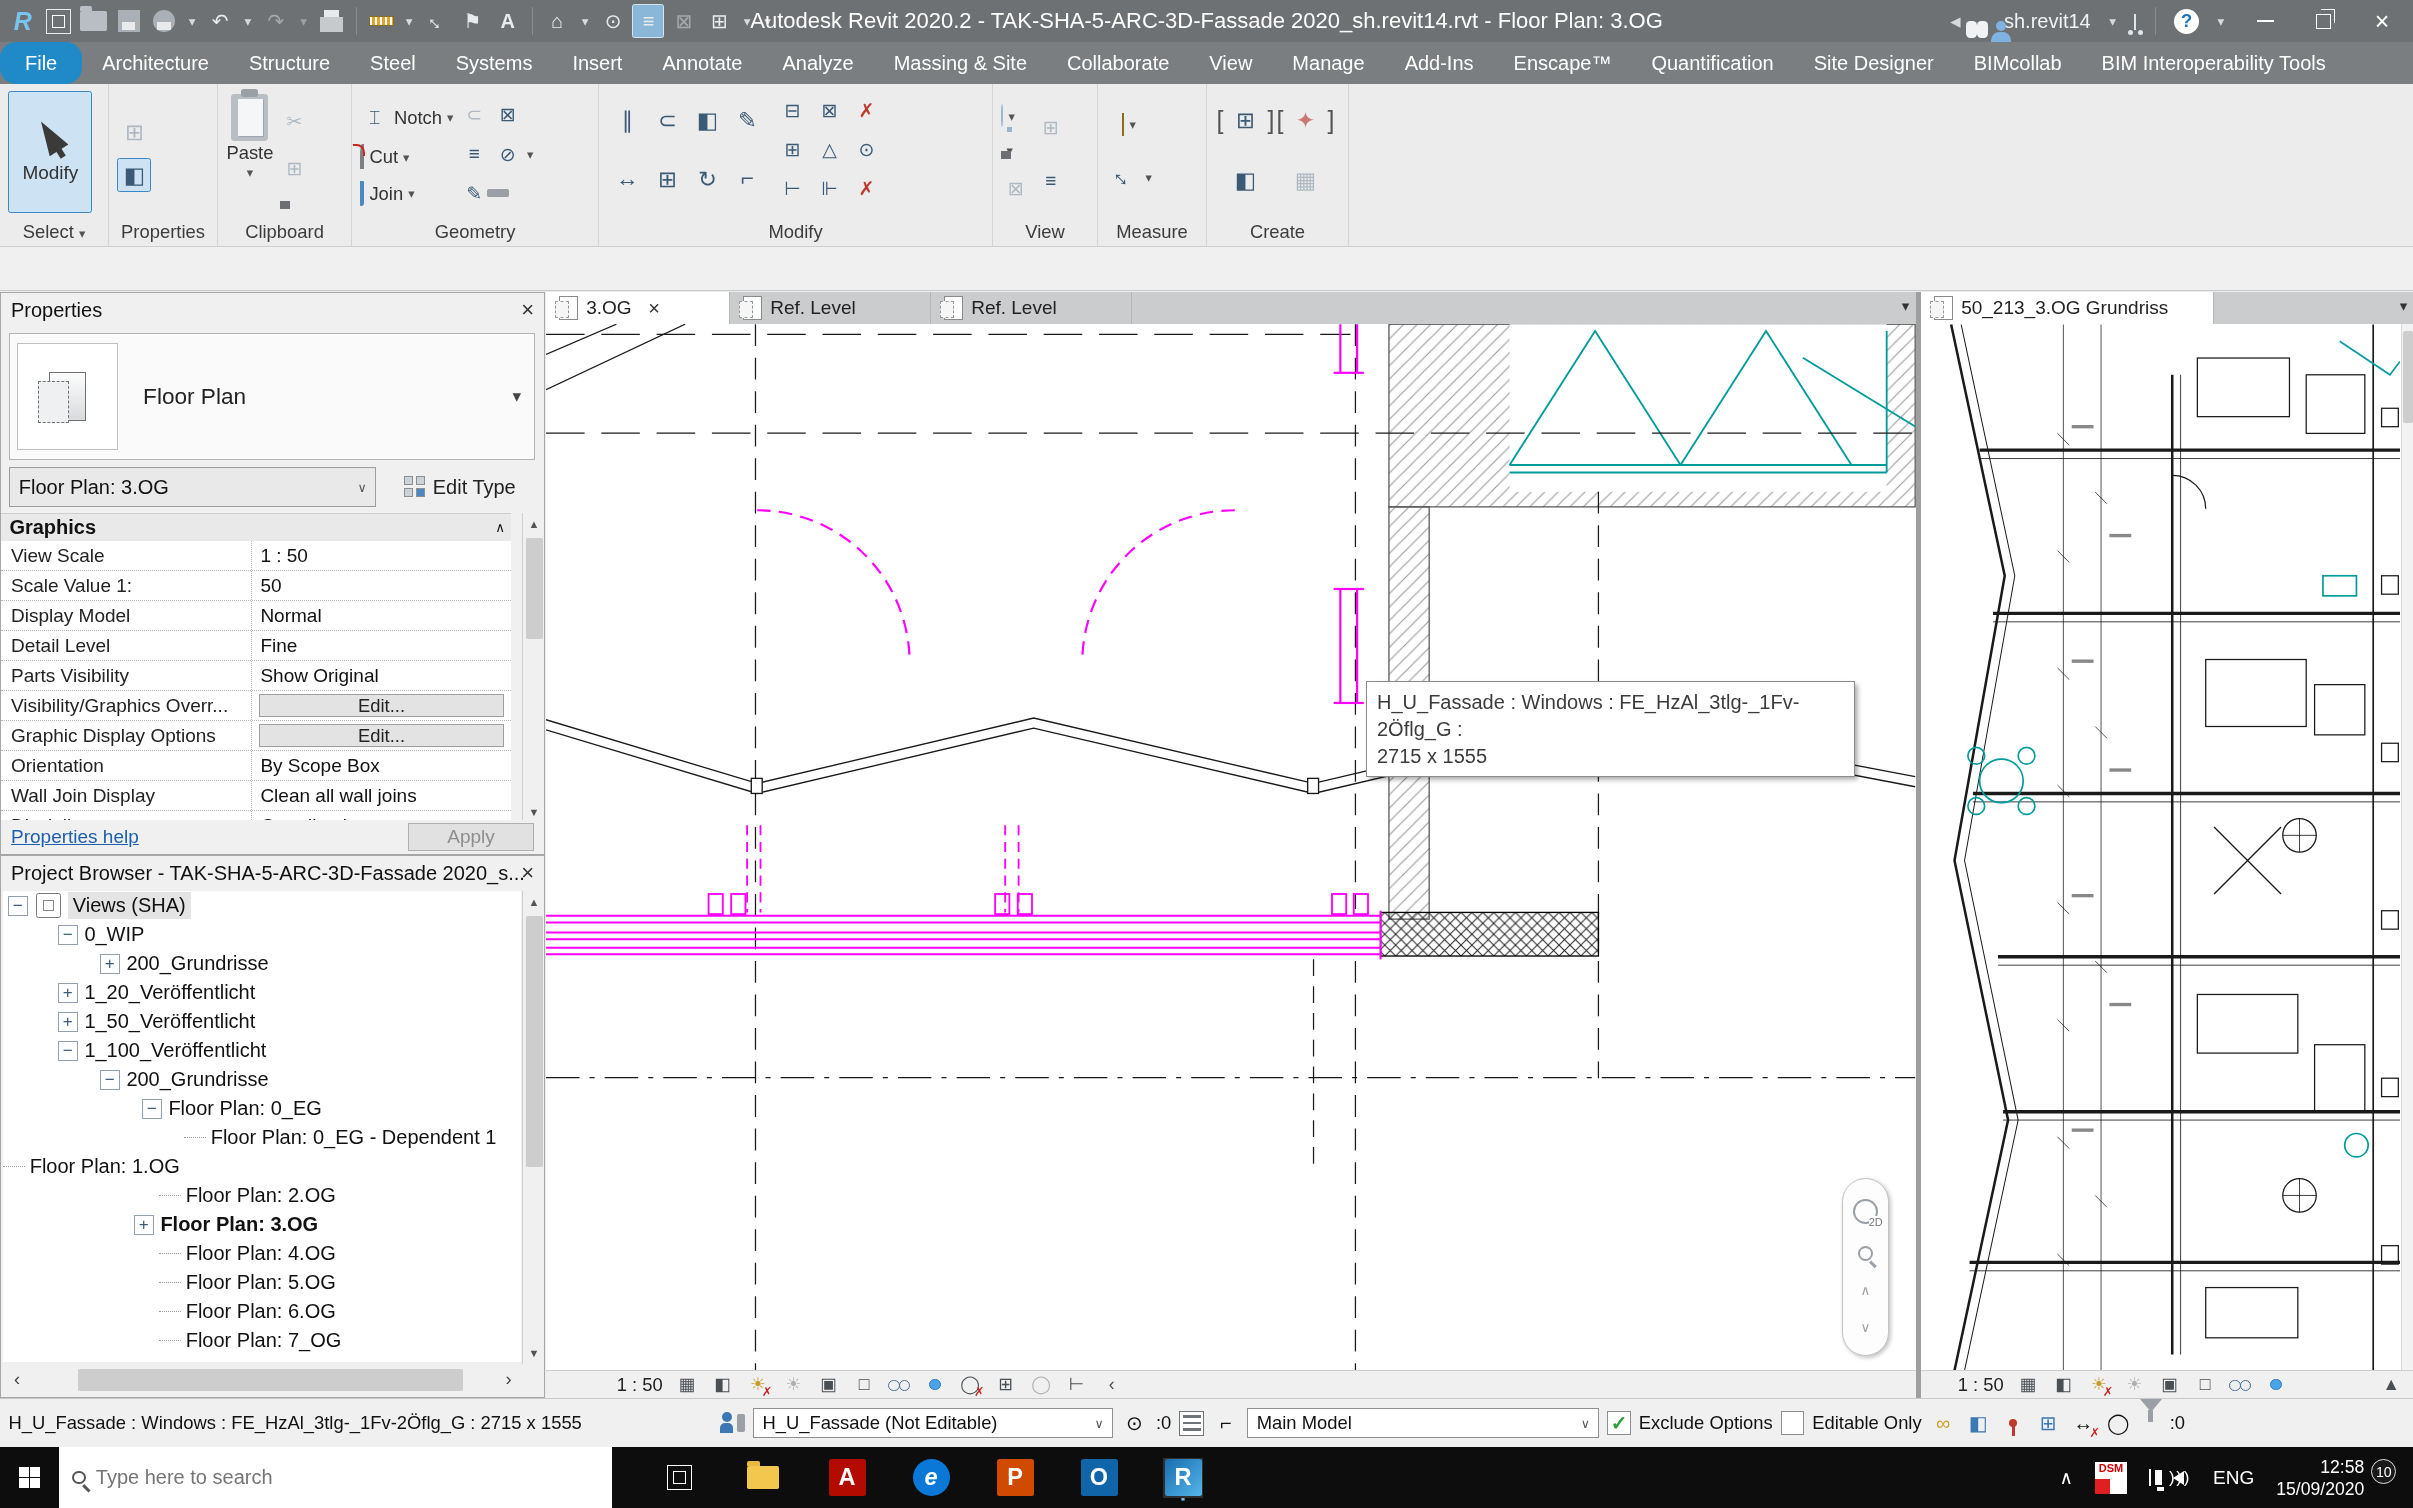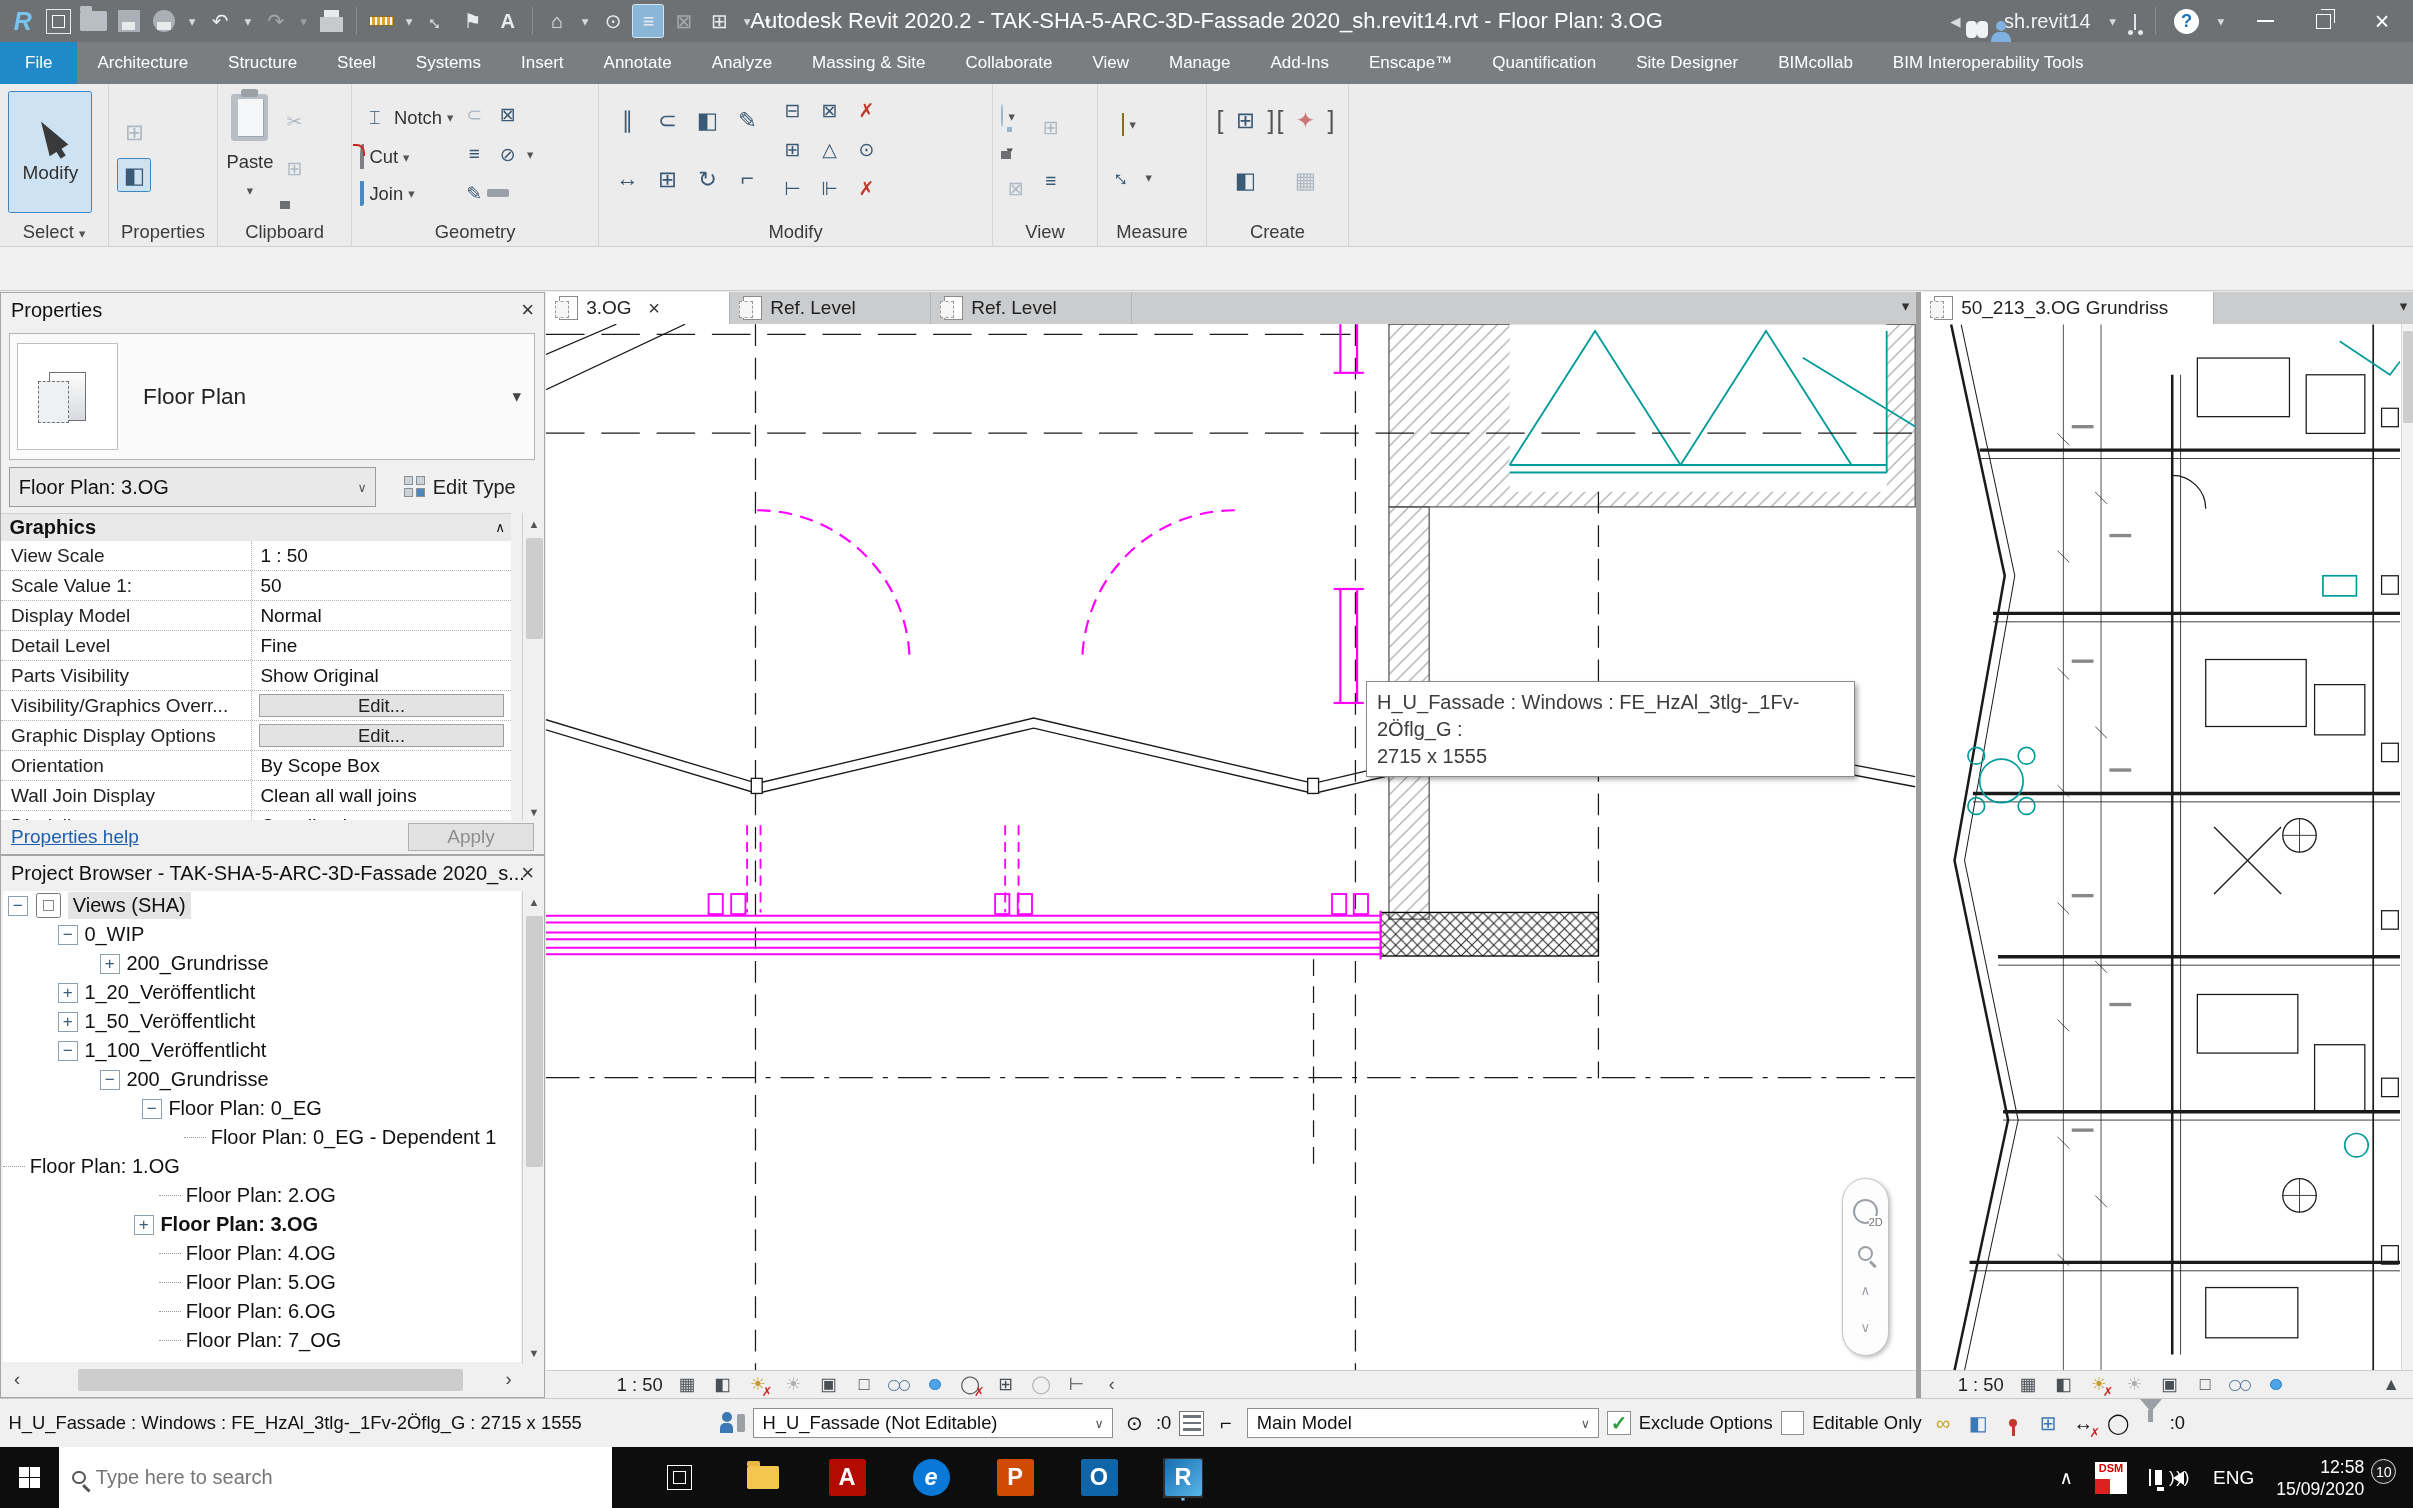--- a/index.html
+++ b/index.html
@@ -37,21 +37,21 @@
   .foldr { width:27px; height:20px; background:#b9bec4; border-radius:1.7px; position:relative; }
   .foldr:before { content:""; position:absolute; left:0; top:-5px; width:11.7px; height:5px; background:#b9bec4; border-radius:1.7px 1.7px 0 0; }
   .disk { width:22px; height:22px; background:#aab0b6; position:relative; }
   .disk:before { content:""; position:absolute; left:4.2px; bottom:1.7px; width:13.4px; height:8.4px; background:#e8eaec; }
   .printr { width:23.5px; height:15px; background:#c6cacd; position:relative; margin-top:6.7px; }
   .printr:before { content:""; position:absolute; left:4.2px; top:-6.7px; width:15px; height:6.7px; background:#e8eaec; }
   .rulr { width:25px; height:10px; background:#e0a32e; background-image:repeating-linear-gradient(90deg,#fff 0 1.7px,transparent 1.7px 5px); border:0.8px solid #8a6d1f; }
 
   
   #tabbar { position:absolute; left:0; top:42px; width:2413px; height:42px; background:#7b7e81; display:flex; align-items:stretch; }
-  .rtab { display:flex; align-items:center; padding:0 20px; color:#fff; font-size:17px; white-space:nowrap; }
+  .rtab { display:flex; align-items:center; padding:0 20px; color:#fff; font-size:20px; white-space:nowrap;border-radius:16px; }
   .rtab.file { background:#2089c7; padding:0 25px; }
 
   
   #ribbon { position:absolute; left:0; top:84px; width:2413px; height:163px; background:#ececec; border-bottom:0.8px solid #cfcfcf; display:flex; }
   .panel { position:relative; height:100%; border-right:0.8px solid #d5d5d5; padding:6.7px 8.4px 28.5px; display:flex; gap:6.7px; }
   .plbl { position:absolute; bottom:3.4px; left:0; right:0; text-align:center; color:#3c3c3c; font-size:18.4px; white-space:nowrap; }
   .bigbtn { width:84px; height:122px; display:flex; flex-direction:column; align-items:center; justify-content:center; gap:8.4px; font-size:19px; color:#333; }
   .bigbtn.sel { background:#cde3f4; border:1.7px solid #3b86c4; border-radius:2.5px; }
   .cursorarrow { width:0; height:0; border-left:11.7px solid transparent; border-right:11.7px solid transparent; border-bottom:34px solid #3a3a3a; transform:rotate(-32deg); position:relative; }
   .cursorarrow:after { content:""; position:absolute; left:-3.4px; top:28.5px; width:6.7px; height:13.4px; background:#3a3a3a; }
@@ -318,21 +318,21 @@
       <div class="plbl"><span>Select</span> <span class="ddv">▾</span></div>
     </div>
     <div class="panel" style="width:109px">
       <div class="gcol" style="justify-content:center; gap:8.4px">
         <span class="mi dis">⊞</span>
         <span class="mi" style="border:1.7px solid #3b86c4; background:#cde3f4; border-radius:2.5px">◧</span>
       </div>
       <div class="plbl">Properties</div>
     </div>
     <div class="panel" style="width:134px">
-      <div class="gcol" style="align-items:center; justify-content:flex-start; gap:10px; padding-top:3.4px">
+      <div class="gcol" style="align-items:center; justify-content:flex-start; gap:1px; padding-top:3.4px">
         <span class="clipbrd"></span>
         <span class="grow" style="font-size:18.4px">
             <span>Paste</span>
           </span>
         <span class="ddv">▾</span>
       </div>
       <div class="gcol" style="justify-content:space-evenly">
         <span class="mi sm dis">✂</span>
         <span class="mi sm dis">⊞</span>
         <span><span class="brush"></span></span>

